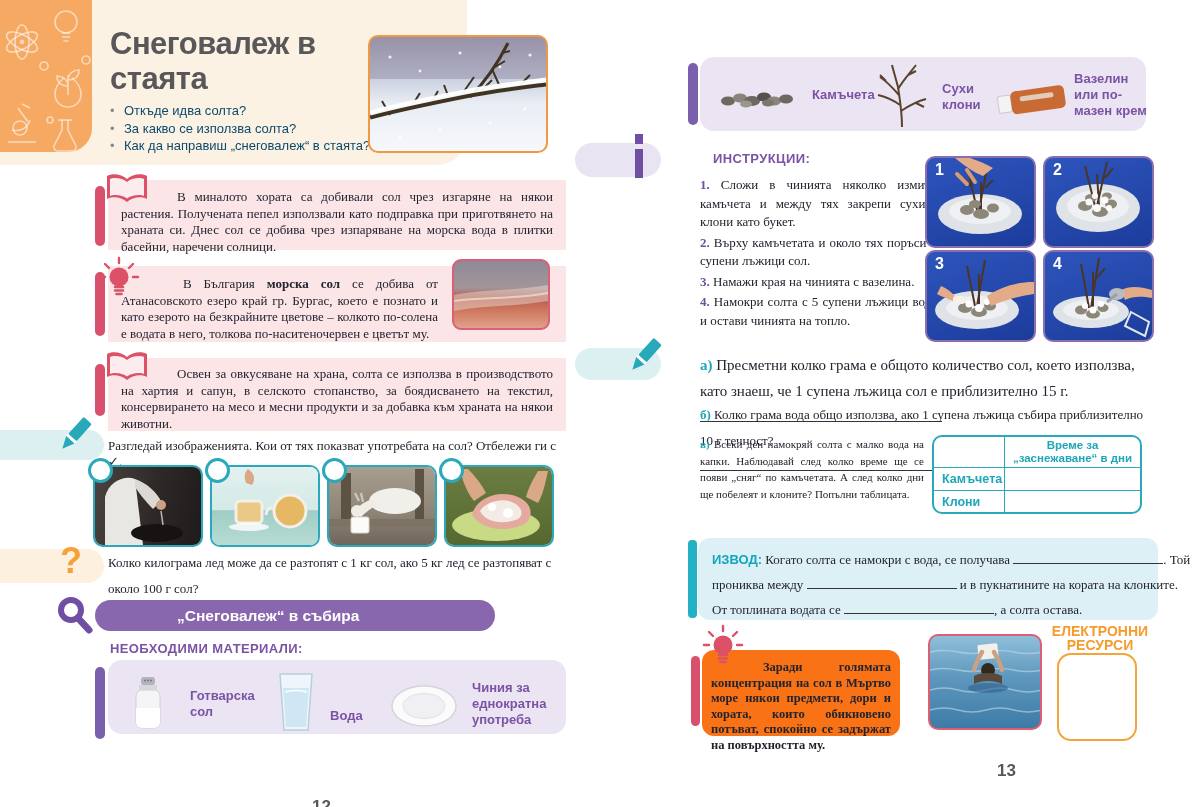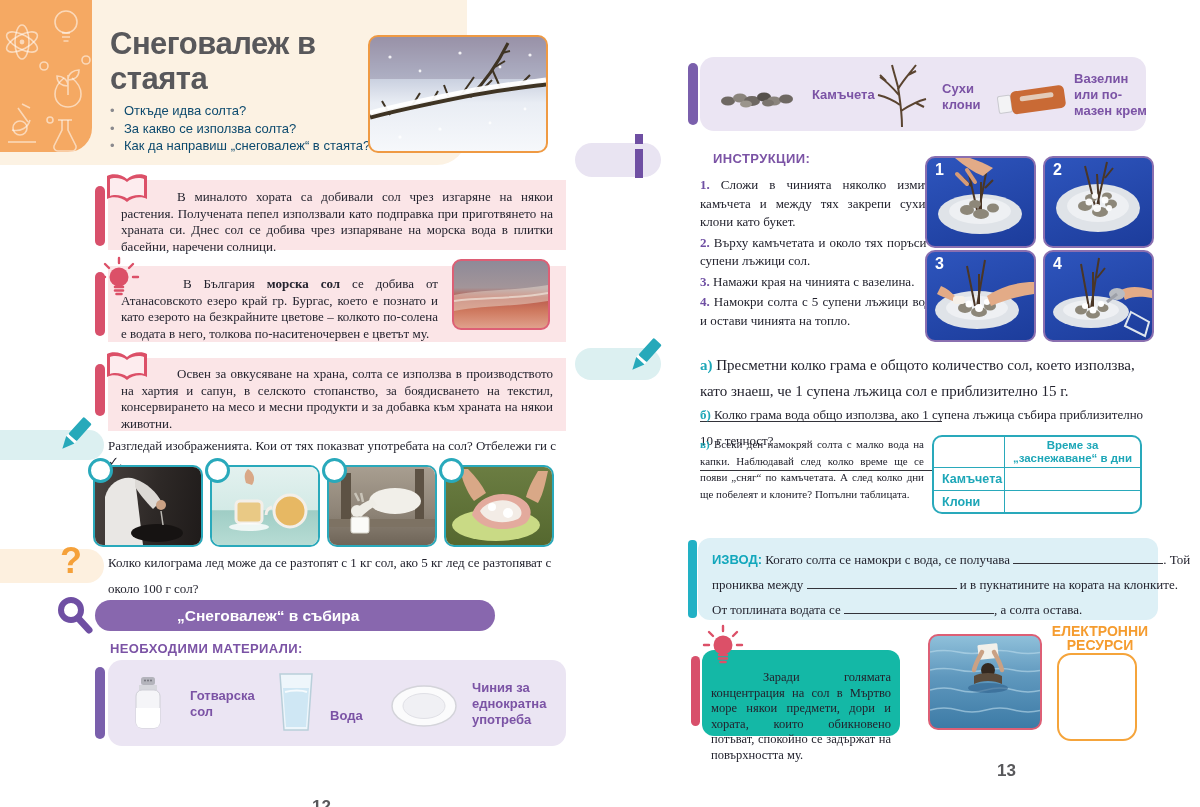--- a/index.html
+++ b/index.html
@@ -67,22 +67,22 @@
   .obs-head{height:30px;}
   .obs-head .obs-c2{color:#1ea7b8;font-weight:bold;font-size:11.5px;line-height:13px;text-align:center;
         padding-top:2px;}
   .obs-body{height:22px;border-top:1.5px solid #29a9bb;}
 
   .izvodbox{left:698px;top:538px;width:460px;height:82px;background:#ddf0f6;border-radius:12px;box-sizing:border-box;
         padding:9px 16px 0 14px;}
   .izvodbox .ln{font-size:13px;line-height:25px;white-space:nowrap;}
   .izvod-label{color:#12a7bc;font-weight:bold;font-family:"Liberation Sans",sans-serif;font-size:13px;}
 
-  .factbox{left:702px;top:650px;width:198px;height:86px;background:#14b8a6;border-radius:12px;box-sizing:border-box;
-        padding:20px 9px 0 9px;}
+  .factbox{left:702px;top:650px;width:198px;height:86px;background:#f97316;border-radius:12px;box-sizing:border-box;
+        padding:10px 9px 0 9px;font-weight:bold;}
   .factbox p{margin:0;font-size:12.5px;line-height:15.5px;text-indent:52px;}
   .deadsea-photo{left:928px;top:634px;width:110px;height:92px;border:2px solid #dd5f75;border-radius:10px;overflow:hidden;
         background:linear-gradient(#8fc0da 0%,#5e97bd 45%,#3d7ba6 100%);}
   .resources{left:1050px;top:624px;width:100px;text-align:center;color:#f59c2f;font-weight:bold;
         font-size:14px;line-height:14px;}
   .qr-box{left:1057px;top:653px;width:76px;height:84px;border:2.5px solid #f5a43b;border-radius:14px;background:#fff;}
 
   .pagenum{font-weight:bold;font-size:17px;color:#58585b;}
 </style>
 </head>
@@ -276,21 +276,21 @@
   <div class="abs banner">„Снеговалеж“ в събира</div>
   <div class="abs" style="left:54px;top:594px;">
     <svg width="42" height="42" viewBox="0 0 42 42">
       <circle cx="17" cy="16" r="10" stroke="#6f4fa3" stroke-width="6" fill="none"></circle>
       <line x1="24" y1="24" x2="35" y2="36" stroke="#6f4fa3" stroke-width="7" stroke-linecap="round"></line>
     </svg>
   </div>
 
   <div class="abs purple-head" style="left:110px;top:641px;">НЕОБХОДИМИ МАТЕРИАЛИ:</div>
   <div class="abs purplebar" style="left:95px;top:667px;height:72px;"></div>
-  <div class="abs lavbox" style="left:108px;top:660px;width:458px;height:86px;">
+  <div class="abs lavbox" style="left:108px;top:660px;width:458px;height:74px;">
     <div style="position:absolute;left:22px;top:16px;">
       <svg width="36" height="56" viewBox="0 0 36 56">
         <rect x="11" y="1" width="14" height="8" rx="2.5" fill="#b4b4bc"></rect>
         <circle cx="15" cy="4.5" r=".9" fill="#6e6e76"></circle>
           <circle cx="18" cy="4.5" r=".9" fill="#6e6e76"></circle>
           <circle cx="21" cy="4.5" r=".9" fill="#6e6e76"></circle>
         <rect x="9" y="9" width="18" height="5" fill="#d7d7dd"></rect>
         <rect x="6" y="14" width="24" height="38" rx="6" fill="#f5f5f8" stroke="#cfcfd6"></rect>
         <path d="M6 32 h24 v14 a6 6 0 0 1 -6 6 h-12 a6 6 0 0 1 -6 -6 Z" fill="#ffffff"></path>
       </svg>

